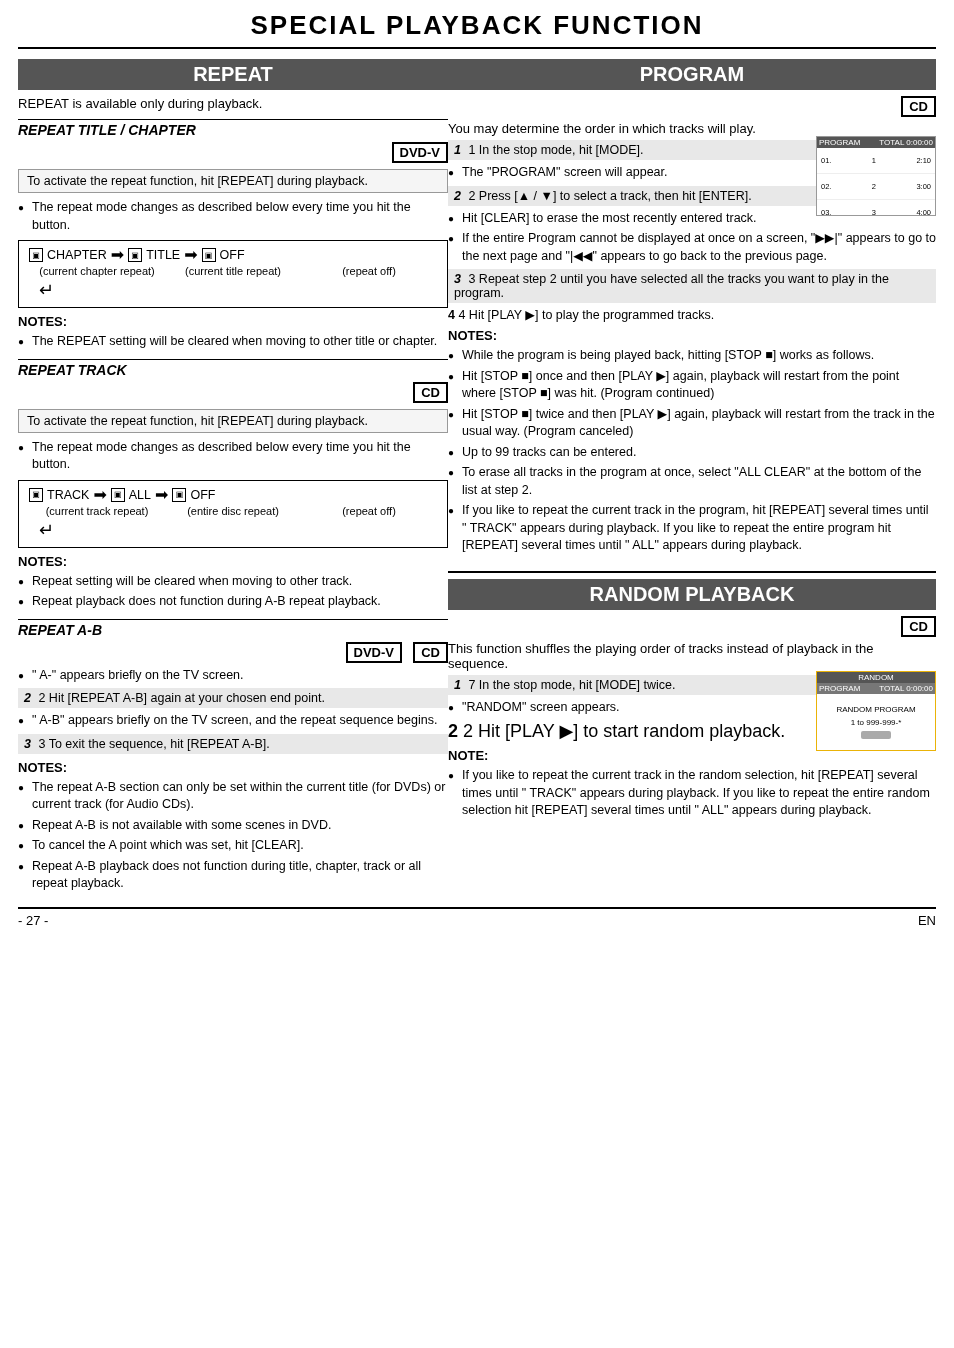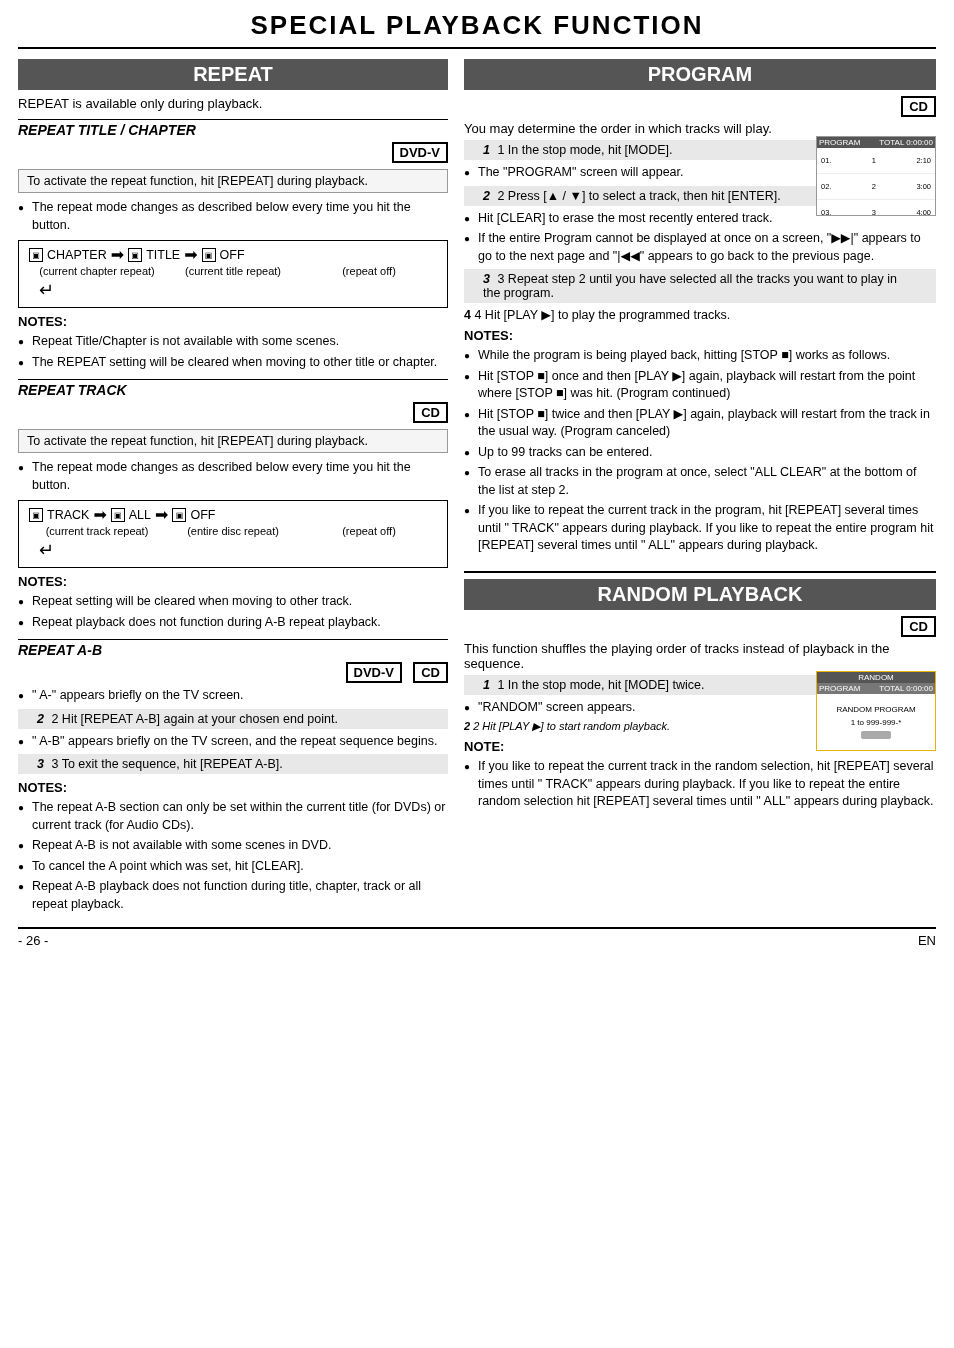--- a/index.html
+++ b/index.html
@@ -16,21 +16,21 @@
       text-align: center;
       font-size: 26px;
       font-weight: bold;
       letter-spacing: 2px;
       border-bottom: 2px solid #000;
       padding-bottom: 6px;
       margin-bottom: 10px;
     }
     .two-col {
       display: flex;
-      gap: 16px;
+      gap: 0;
     }
     .left-col { width: 430px; flex-shrink: 0; }
     .right-col { flex: 1; }
 
     .section-title {
       background: #555;
       color: #fff;
       text-align: center;
       font-size: 20px;
       font-weight: bold;
@@ -123,21 +123,21 @@
       justify-content: center;
       font-size: 8px;
     }
     .step-number {
       font-style: italic;
       font-weight: bold;
       margin-right: 4px;
     }
     .highlight-step {
       background: #e8e8e8;
-      padding: 3px 19px;
+      padding: 3px 6px;
       margin: 4px 0;
       font-size: 12.5px;
     }
     .program-screen {
       border: 1px solid #999;
       background: #fff;
       width: 120px;
       height: 80px;
       float: right;
       margin: 0 0 4px 8px;
@@ -237,21 +237,20 @@
       <div class="diagram-labels">
         <span class="diagram-label-item">(current chapter repeat)</span>
         <span class="diagram-label-item">(current title repeat)</span>
         <span class="diagram-label-item">(repeat off)</span>
       </div>
       <div style="font-size:18px; text-align:left; padding-left:10px;">↵</div>
     </div>
 
     <div class="notes-label">NOTES:</div>
     <ul class="bullet-list">
-      <li>Repeat Title/Chapter is not available with some scenes.</li>
       <li>The REPEAT setting will be cleared when moving to other title or chapter.</li>
     </ul>
 
     <div class="subsection-title">REPEAT TRACK</div>
     <div style="text-align:right; margin-bottom:4px;">
       <span class="badge">CD</span>
     </div>
 
     <div class="indent-block">To activate the repeat function, hit [REPEAT] during playback.</div>
     <ul class="bullet-list">
@@ -423,35 +422,35 @@
         </div>
         <div class="random-screen-body">
           <div>RANDOM PROGRAM</div>
           <div>1 to 999-999-*</div>
           <div style="width:30px; height:8px; background:#aaa; border-radius:2px;"></div>
         </div>
       </div>
 
       <div class="highlight-step">
         <span class="step-number">1</span>
-        <span>1  In the stop mode, hit [MODE] twice.</span>
+        <span>7  In the stop mode, hit [MODE] twice.</span>
       </div>
       <ul class="bullet-list">
         <li>"RANDOM" screen appears.</li>
       </ul>
 
-      <p style="font-size:11px; margin:4px 0;font-style:italic;">
+      <p style="font-size:18px; margin:4px 0;">
         <strong>2</strong> <span>2  Hit [PLAY ▶] to start random playback.</span>
       </p>
 
       <div class="notes-label">NOTE:</div>
       <ul class="bullet-list">
         <li>If you like to repeat the current track in the random selection, hit [REPEAT] several times until "  TRACK" appears during playback. If you like to repeat the entire random selection hit [REPEAT] several times until "  ALL" appears during playback.</li>
       </ul>
     </div>
 
   </div>
 </div>
 
 <div class="bottom-bar">
-  <span>- 26 -</span>
+  <span>- 27 -</span>
   <span>EN</span>
 </div>
 
 </body></html>

